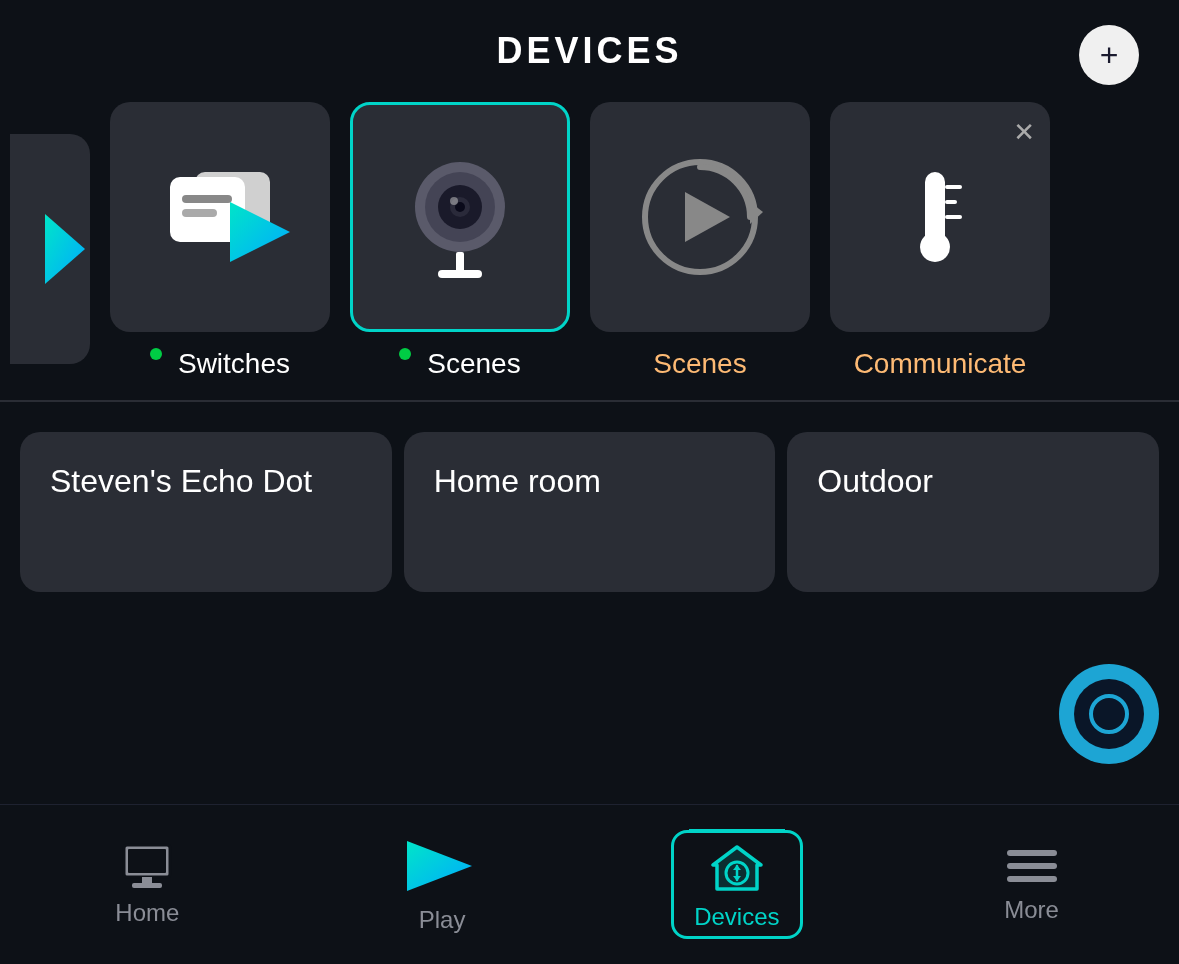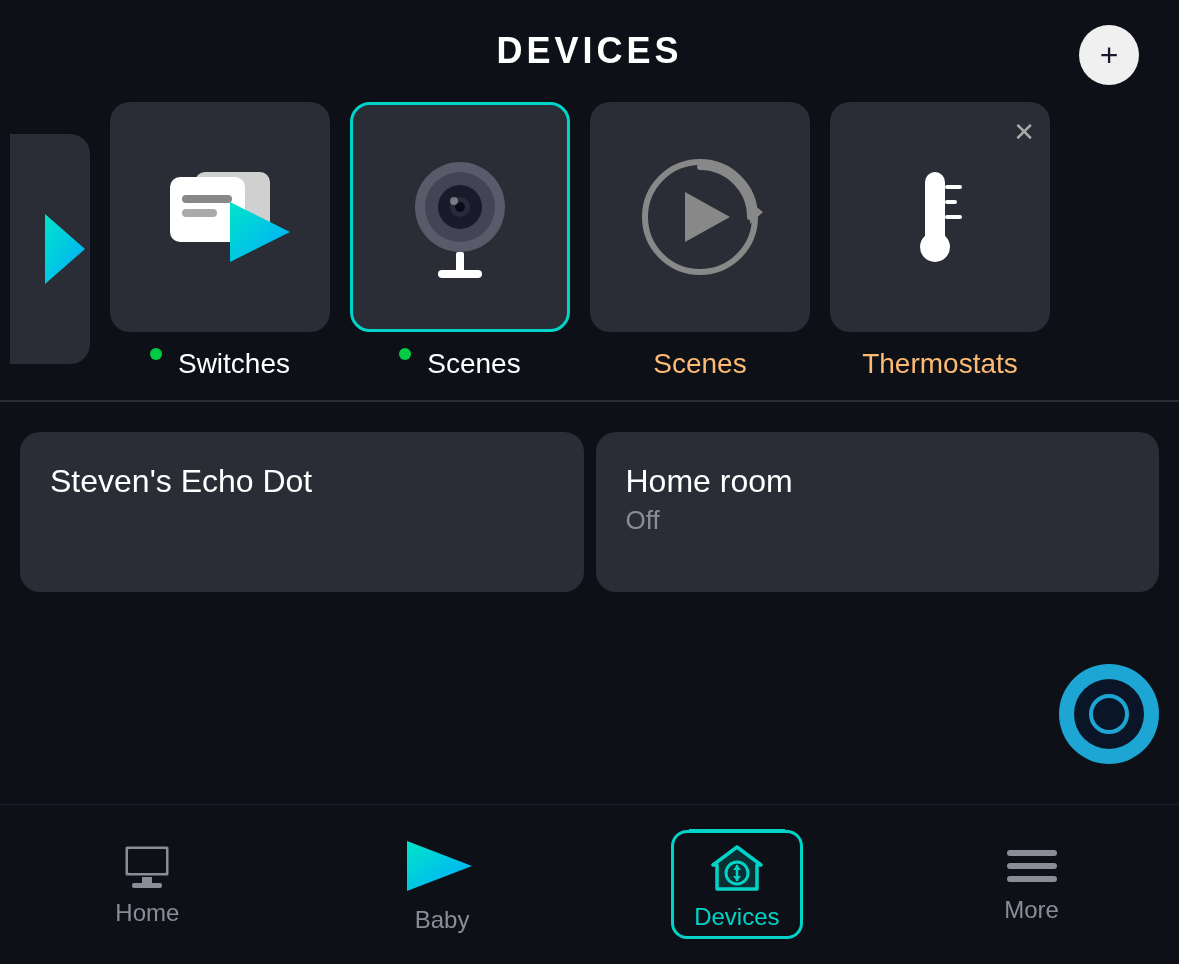--- a/index.html
+++ b/index.html
@@ -424,39 +424,41 @@
 
           <circle cx="60" cy="95" r="15" fill="#ffffff"></circle>
 
           <line x1="72" y1="35" x2="85" y2="35" stroke="#ffffff" stroke-width="4" stroke-linecap="round"></line>
           <line x1="72" y1="50" x2="80" y2="50" stroke="#ffffff" stroke-width="4" stroke-linecap="round"></line>
           <line x1="72" y1="65" x2="85" y2="65" stroke="#ffffff" stroke-width="4" stroke-linecap="round"></line>
         </svg>
       </div>
     </div>
     <span class="category-label no-dot">
-      <span>Thermostats</span>
+      <span>Communicate</span>
     </span>
   </div>
 
 </div>
 
 <div class="separator"></div>
 
 <div class="devices-row">
 
   <div class="device-card">
     <span class="device-card-title">Steven's Echo Dot</span>
   </div>
 
   <div class="device-card">
     <span class="device-card-title">Home room</span>
-    <span class="device-card-subtitle">Off</span>
-  </div>
-
+  </div>
+
+  <div class="device-card">
+    <span class="device-card-title">Outdoor</span>
+  </div>
 
 </div>
 
 <div class="alexa-button">
   <div class="alexa-inner">
     <div class="alexa-ring"></div>
   </div>
 </div>
 
 <nav class="bottom-nav">
@@ -485,21 +487,21 @@
         <defs>
           <linearGradient id="playArrowGrad" x1="0%" y1="0%" x2="100%" y2="100%">
             <stop offset="0%" style="stop-color:#00e5c8;stop-opacity:1"></stop>
             <stop offset="100%" style="stop-color:#00aaff;stop-opacity:1"></stop>
           </linearGradient>
         </defs>
 
         <polygon points="0,5 0,55 65,30" fill="url(#playArrowGrad)"></polygon>
       </svg>
     </div>
-    <span class="nav-label">Baby</span>
+    <span class="nav-label">Play</span>
   </div>
 
   <div class="nav-item">
     <div class="devices-nav-card">
       <div class="nav-icon active">
         <svg width="52" height="52" viewBox="0 0 52 52">
 
           <polygon points="26,4 2,22 6,22 6,46 46,46 46,22 50,22" fill="none" stroke="#00d4c8" stroke-width="3.5" stroke-linejoin="round" stroke-linecap="round"></polygon>
 
           <polygon points="26,4 2,22 6,22 6,46 46,46 46,22 50,22" fill="#00d4c8" opacity="0.15"></polygon>

